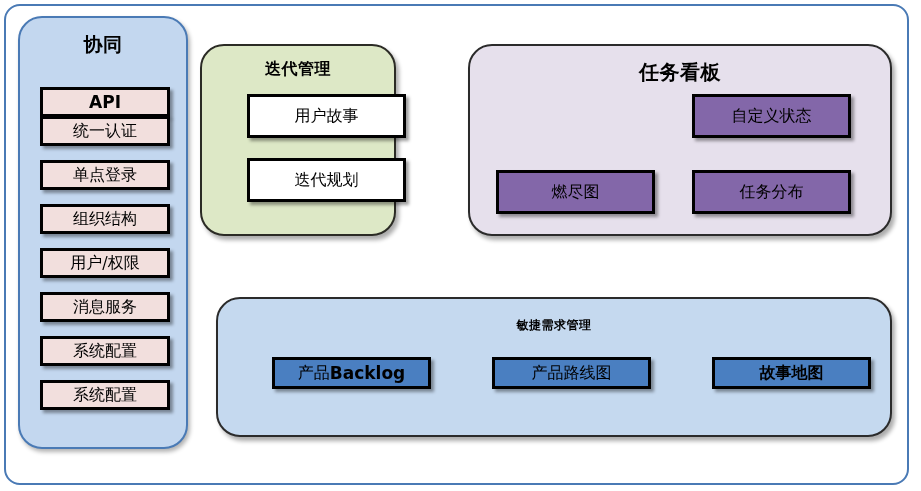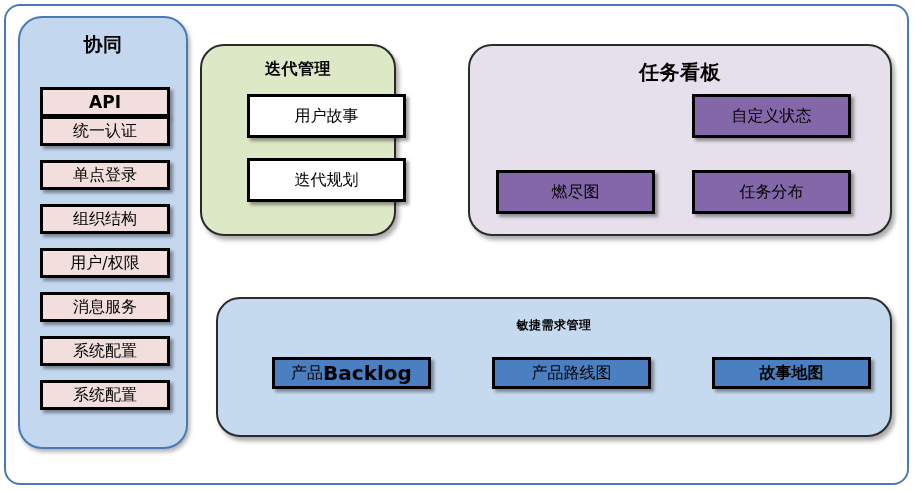--- a/index.html
+++ b/index.html
@@ -144,21 +144,21 @@
 
   .box-blue {
     background: #4a7fc1;
     width: 159px;
     height: 32px;
     top: 58px;
   }
   .latin-bold {
     font-family: "DejaVu Sans", "Liberation Sans", sans-serif;
     font-weight: bold;
-    font-size: 20px;
+    font-size: 17px;
   }
 </style>
 </head>
 <body>
 
 <div id="canvas">
 
   <div class="outer-frame"></div>
 
   <div class="panel panel-sidebar">

